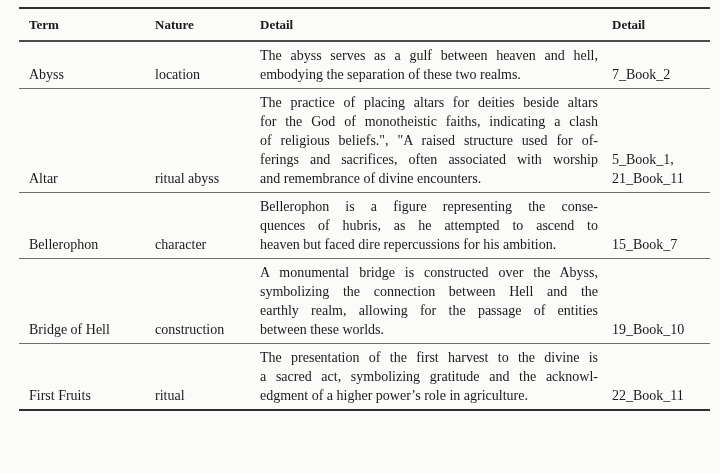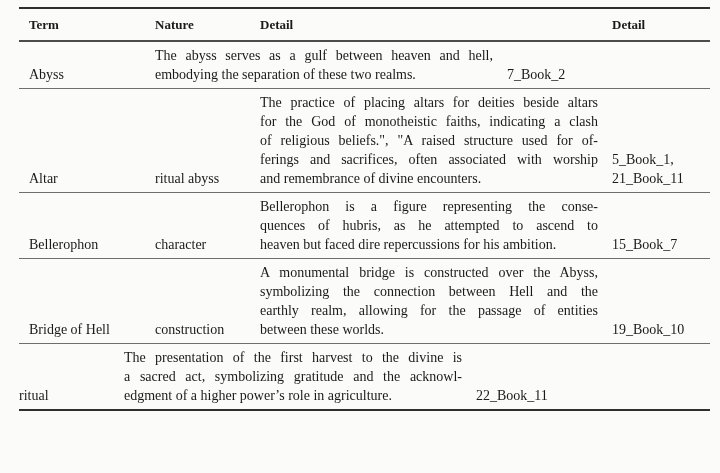--- a/index.html
+++ b/index.html
@@ -77,20 +77,21 @@
 <div class="table-wrap">
   <div class="hrow">
     <div class="col-term">Term</div>
     <div class="col-nature">Nature</div>
     <div class="col-detail">Detail</div>
     <div class="col-source">Detail</div>
   </div>
   <div>
   <div class="trow">
     <div class="col-term">Abyss</div>
+    <div class="col-nature">location</div>
     <div class="col-detail">
           <div class="jline">The abyss serves as a gulf between heaven and hell,</div>
           <div class="jline last">embodying the separation of these two realms.</div>
         </div>
     <div class="col-source">
           <div>7_Book_2</div>
         </div>
   </div>
 
   <div class="trow">
@@ -131,20 +132,21 @@
           <div class="jline">earthly realm, allowing for the passage of entities</div>
           <div class="jline last">between these worlds.</div>
         </div>
     <div class="col-source">
           <div>19_Book_10</div>
         </div>
   </div>
 
 
   <div class="trow">
+    <div class="col-term">First Fruits</div>
     <div class="col-nature">ritual</div>
     <div class="col-detail">
           <div class="jline">The presentation of the first harvest to the divine is</div>
           <div class="jline">a sacred act, symbolizing gratitude and the acknowl-</div>
           <div class="jline last">edgment of a higher power’s role in agriculture.</div>
         </div>
     <div class="col-source">
           <div>22_Book_11</div>
         </div>
   </div>

